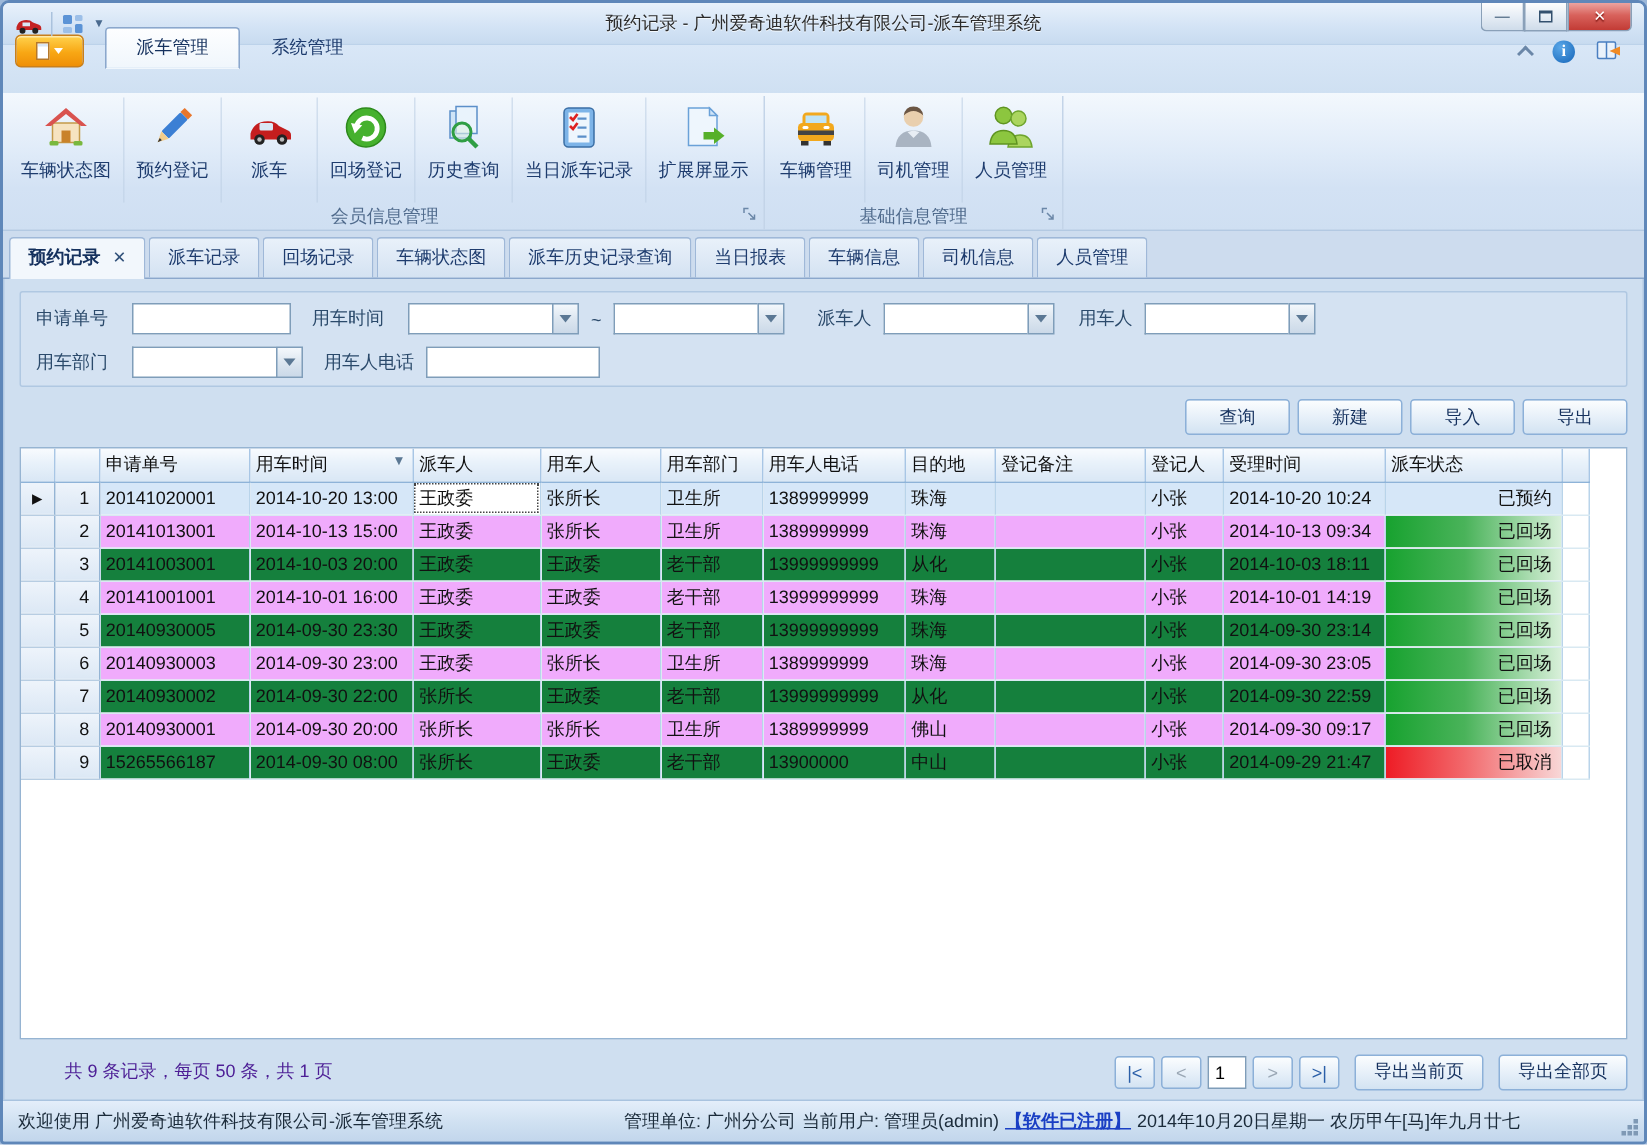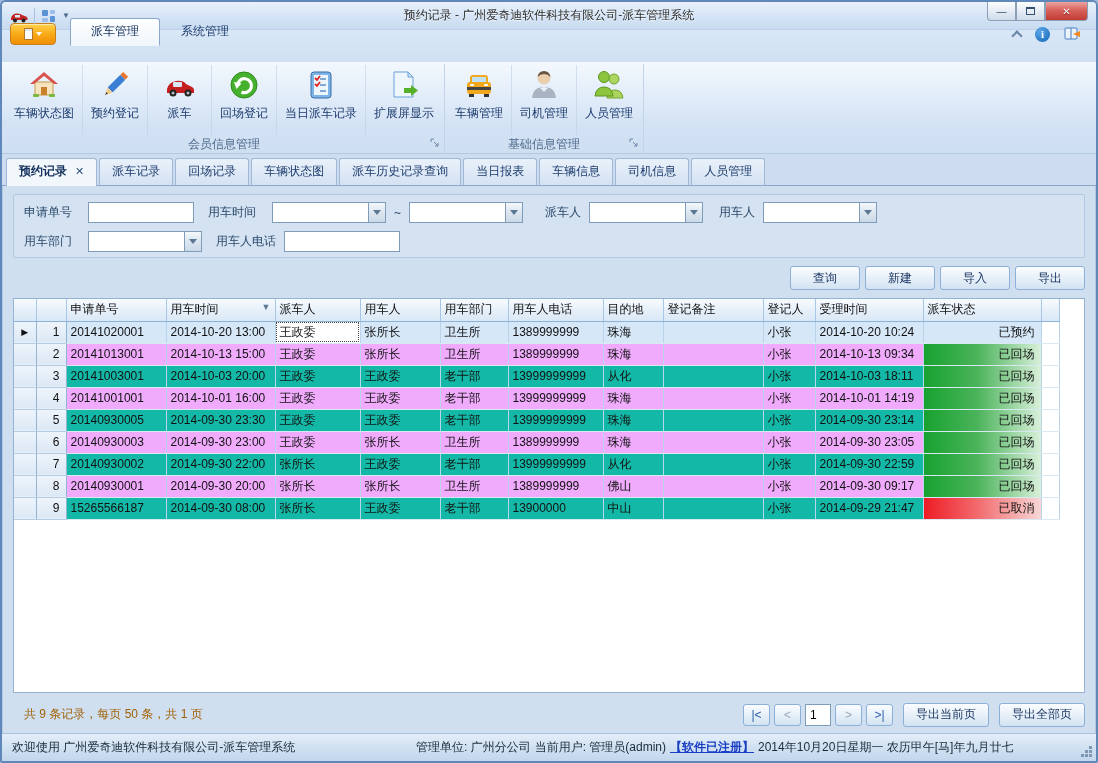--- a/index.html
+++ b/index.html
@@ -149,33 +149,33 @@
   }
   .grid th.h-icon { padding:0; }
   .grid td {
     height:21px; padding:0 4px; border-right:1px solid #b9d4ea; border-bottom:1px solid #d9e9f2;
     white-space:nowrap; overflow:hidden; color:#111;
   }
   .grid td.c-mark, .grid td.c-num {
     background:linear-gradient(#eef4fb,#dce8f5); border-right:1px solid #94b4d4; border-bottom:1px solid #b7cde2;
   }
   .grid td.c-num { text-align:right; padding-right:6px; }
-  tr.r-cream td.c-data { background:#14b8a6; }
+  tr.r-cream td.c-data { background:#15803d; }
   tr.r-cyan  td.c-data { background:#f0abfc; }
   tr.r-sel   td.c-data { background:#d6e7f8; }
   td.focused { background:#fff !important; outline:1px dotted #444; outline-offset:-2px; }
   .sort-ind { float:right; color:#5b7894; font-size:9px; margin-top:1px; }
   td.c-status { padding:0; }
   .bar { height:21px; line-height:21px; text-align:right; padding-right:6px; }
   .bar.returned  { background:linear-gradient(90deg,#17a22f 0%,#4ab35a 45%,#d9f0da 100%); }
   .bar.cancelled { background:linear-gradient(90deg,#ee1c25 0%,#f2696c 45%,#f8d7d7 100%); }
   .bar.reserved  { background:transparent; }
   
   .gridfooter { flex:0 0 34px; display:flex; align-items:center; padding-top:9px; }
-  .summary { color:#a16207; margin-left:11px; }
+  .summary { color:#4c1d95; margin-left:30px; }
   .pager { margin-left:auto; display:flex; align-items:center; gap:4px; }
   .pgbtn {
     width:27px; height:22px; border:1px solid #8cb0d8; border-radius:3px; cursor:pointer;
     background:linear-gradient(#fbfdfe,#e7f0f9 50%,#d3e3f2); color:#2b5fa8;
     font:12px "Liberation Sans","DejaVu Sans",sans-serif;
   }
   .pgbtn.disabled { color:#9aa7b5; cursor:default; }
   .pginput {
     width:26px; height:22px; border:1px solid #7f9db9; text-align:left; padding:0 4px;
     font:12px "Liberation Sans","DejaVu Sans",sans-serif;
@@ -286,20 +286,29 @@
           <span>派车</span>
         </div>
         <div class="rbtn">
           <svg width="34" height="34" viewBox="0 0 34 34">
               <circle cx="17" cy="17" r="13" fill="#46b12e"></circle>
               <circle cx="17" cy="17" r="13" fill="none" stroke="#2d8a1c" stroke-width="1"></circle>
               <path d="M10.5 18 a7 7 0 1 1 4 6" stroke="#fff" stroke-width="3.2" fill="none"></path>
               <polygon points="7,14 14.5,15.5 9.5,21" fill="#fff"></polygon>
             </svg>
           <span>回场登记</span>
+        </div>
+        <div class="rbtn">
+          <svg width="34" height="34" viewBox="0 0 34 34">
+              <rect x="8" y="6" width="14" height="18" fill="#cfe4f7" stroke="#5b8fc9"></rect>
+              <rect x="12" y="3" width="14" height="18" fill="#e9f3fc" stroke="#5b8fc9"></rect>
+              <circle cx="16" cy="20" r="6" fill="#dff0e2" fill-opacity="0.6" stroke="#2f9e44" stroke-width="2"></circle>
+              <line x1="20.5" y1="24.5" x2="26" y2="30" stroke="#2f9e44" stroke-width="3"></line>
+            </svg>
+          <span>历史查询</span>
         </div>
         <div class="rbtn">
           <svg width="34" height="34" viewBox="0 0 34 34">
               <rect x="7" y="4" width="20" height="26" rx="3" fill="#7db4e8" stroke="#3a6ea5"></rect>
               <rect x="10" y="7" width="14" height="20" fill="#eef6fd"></rect>
               <line x1="16" y1="11" x2="22" y2="11" stroke="#5b8fc9" stroke-width="1.5"></line>
               <line x1="16" y1="17" x2="22" y2="17" stroke="#5b8fc9" stroke-width="1.5"></line>
               <line x1="16" y1="23" x2="22" y2="23" stroke="#5b8fc9" stroke-width="1.5"></line>
               <path d="M11 10 l2 2 l3 -4" stroke="#d22" stroke-width="1.8" fill="none"></path>
               <path d="M11 16 l2 2 l3 -4" stroke="#d22" stroke-width="1.8" fill="none"></path>

